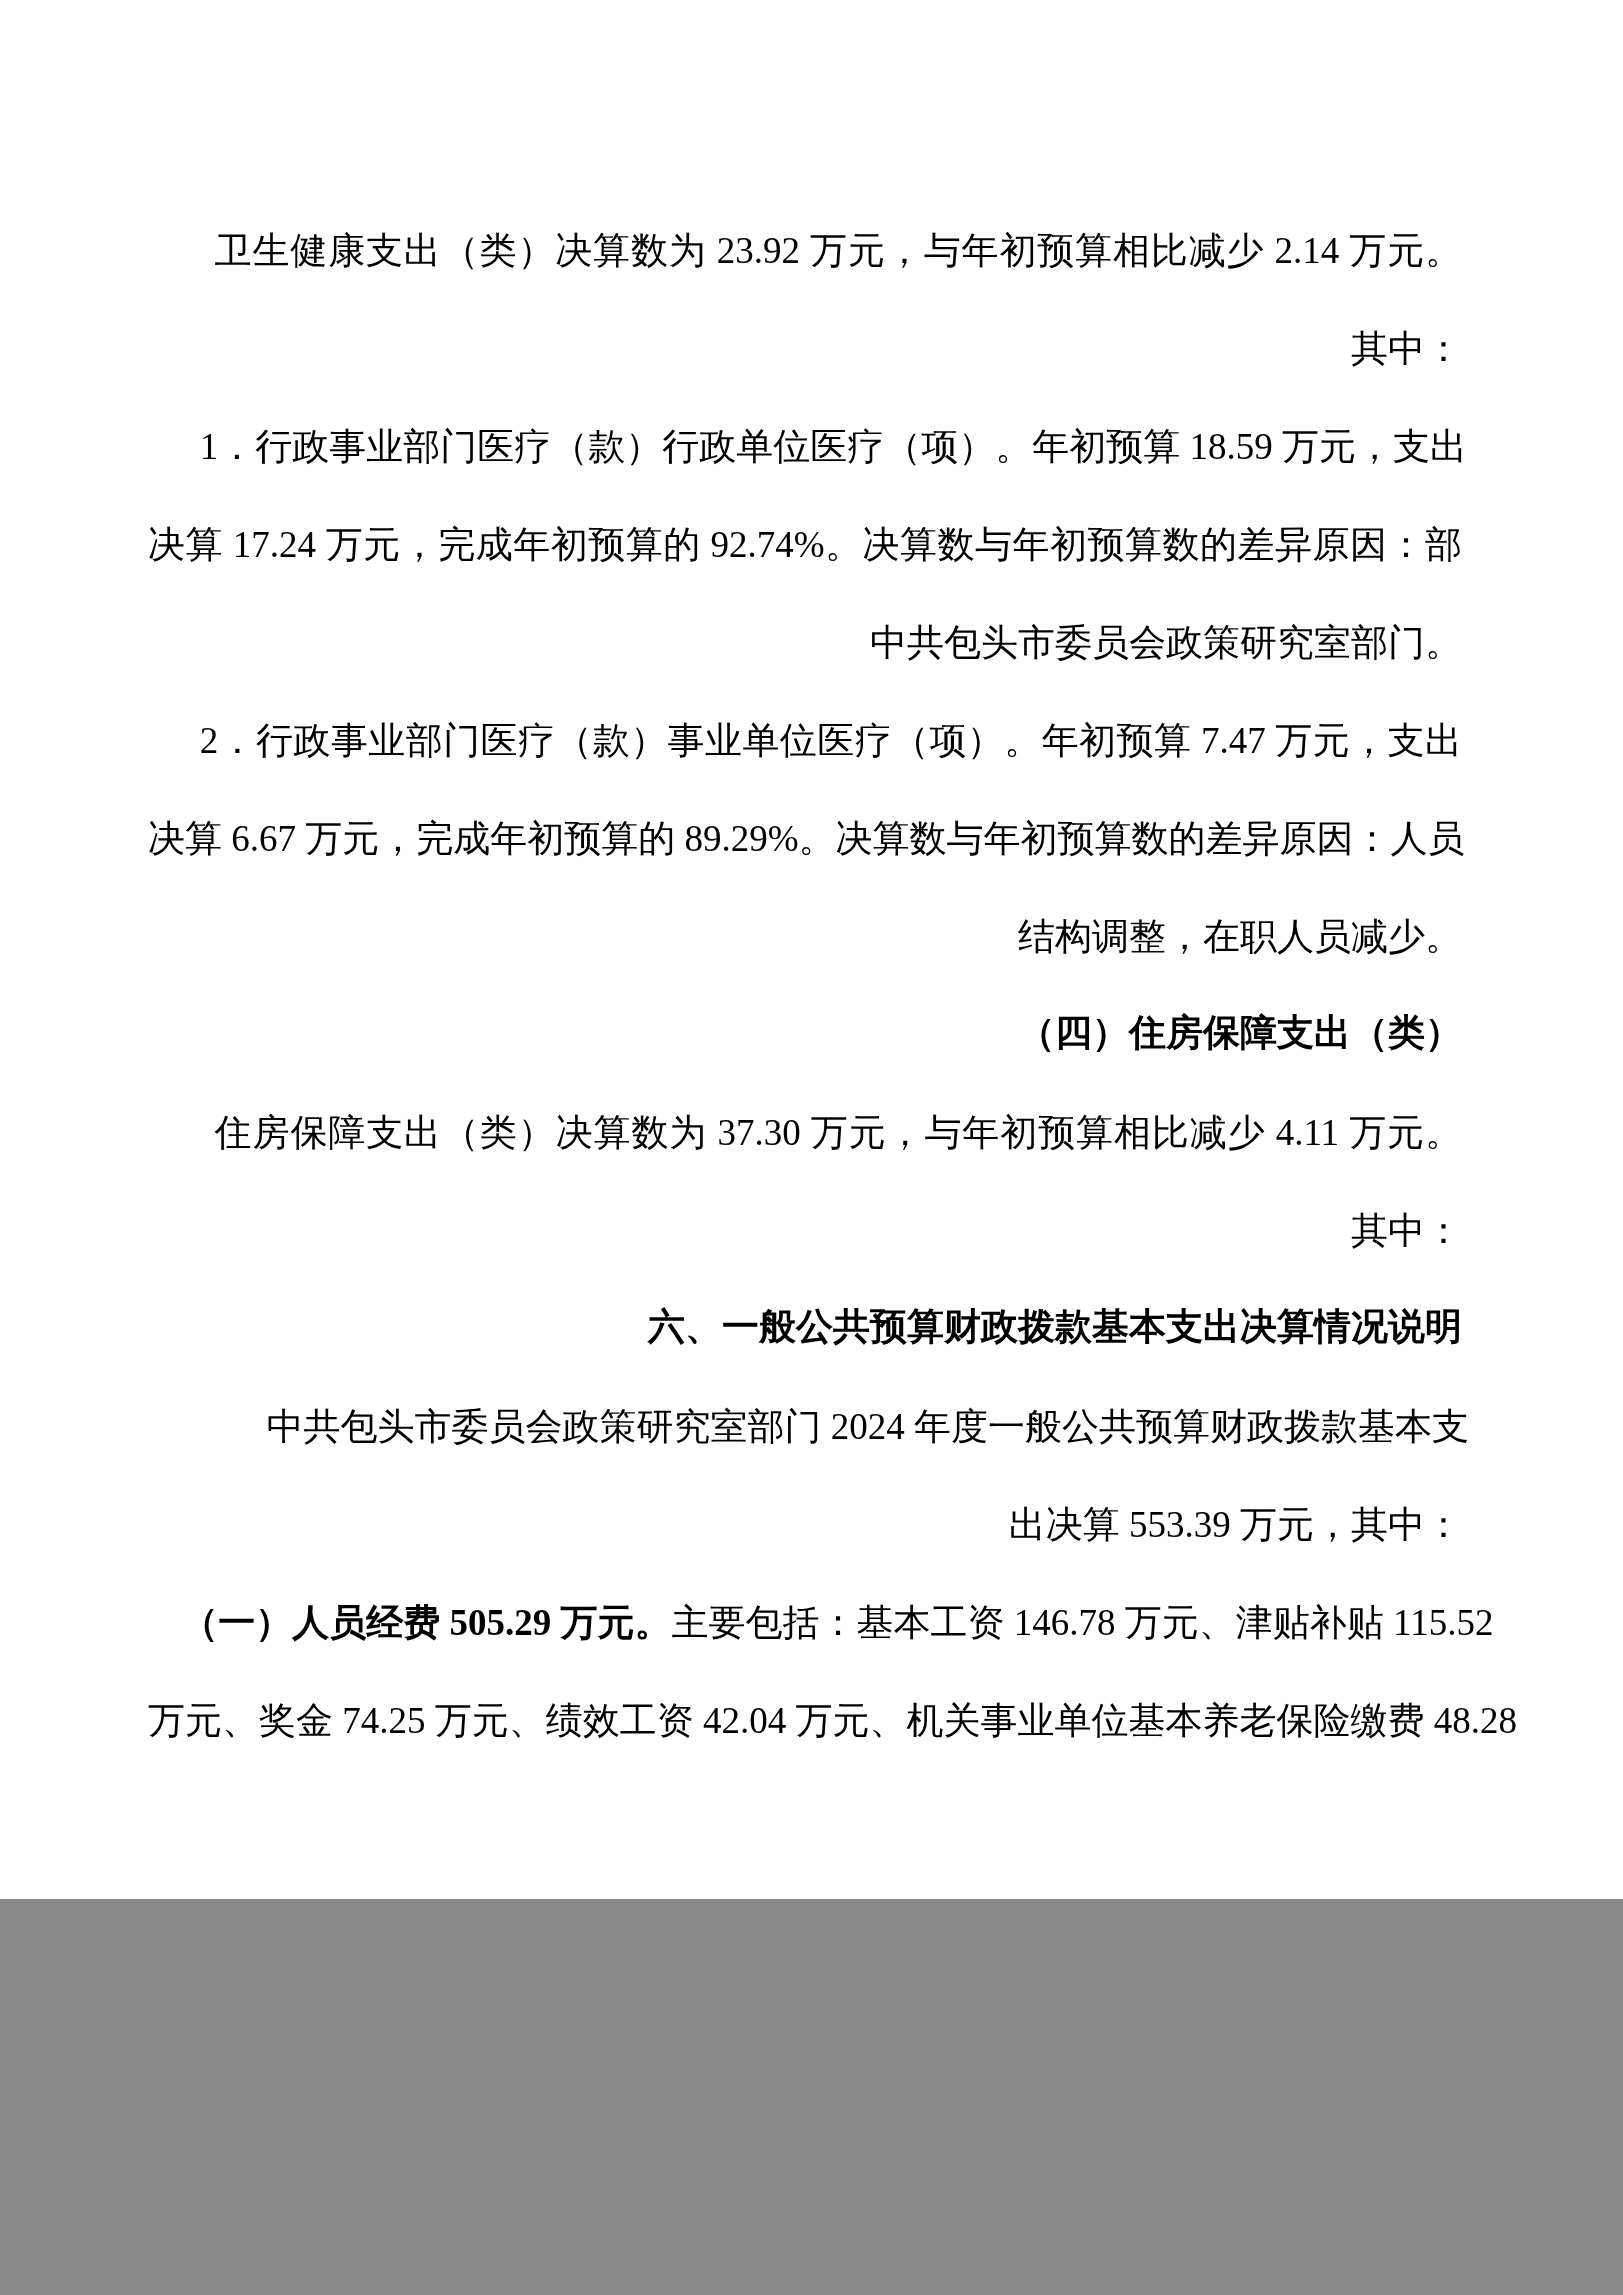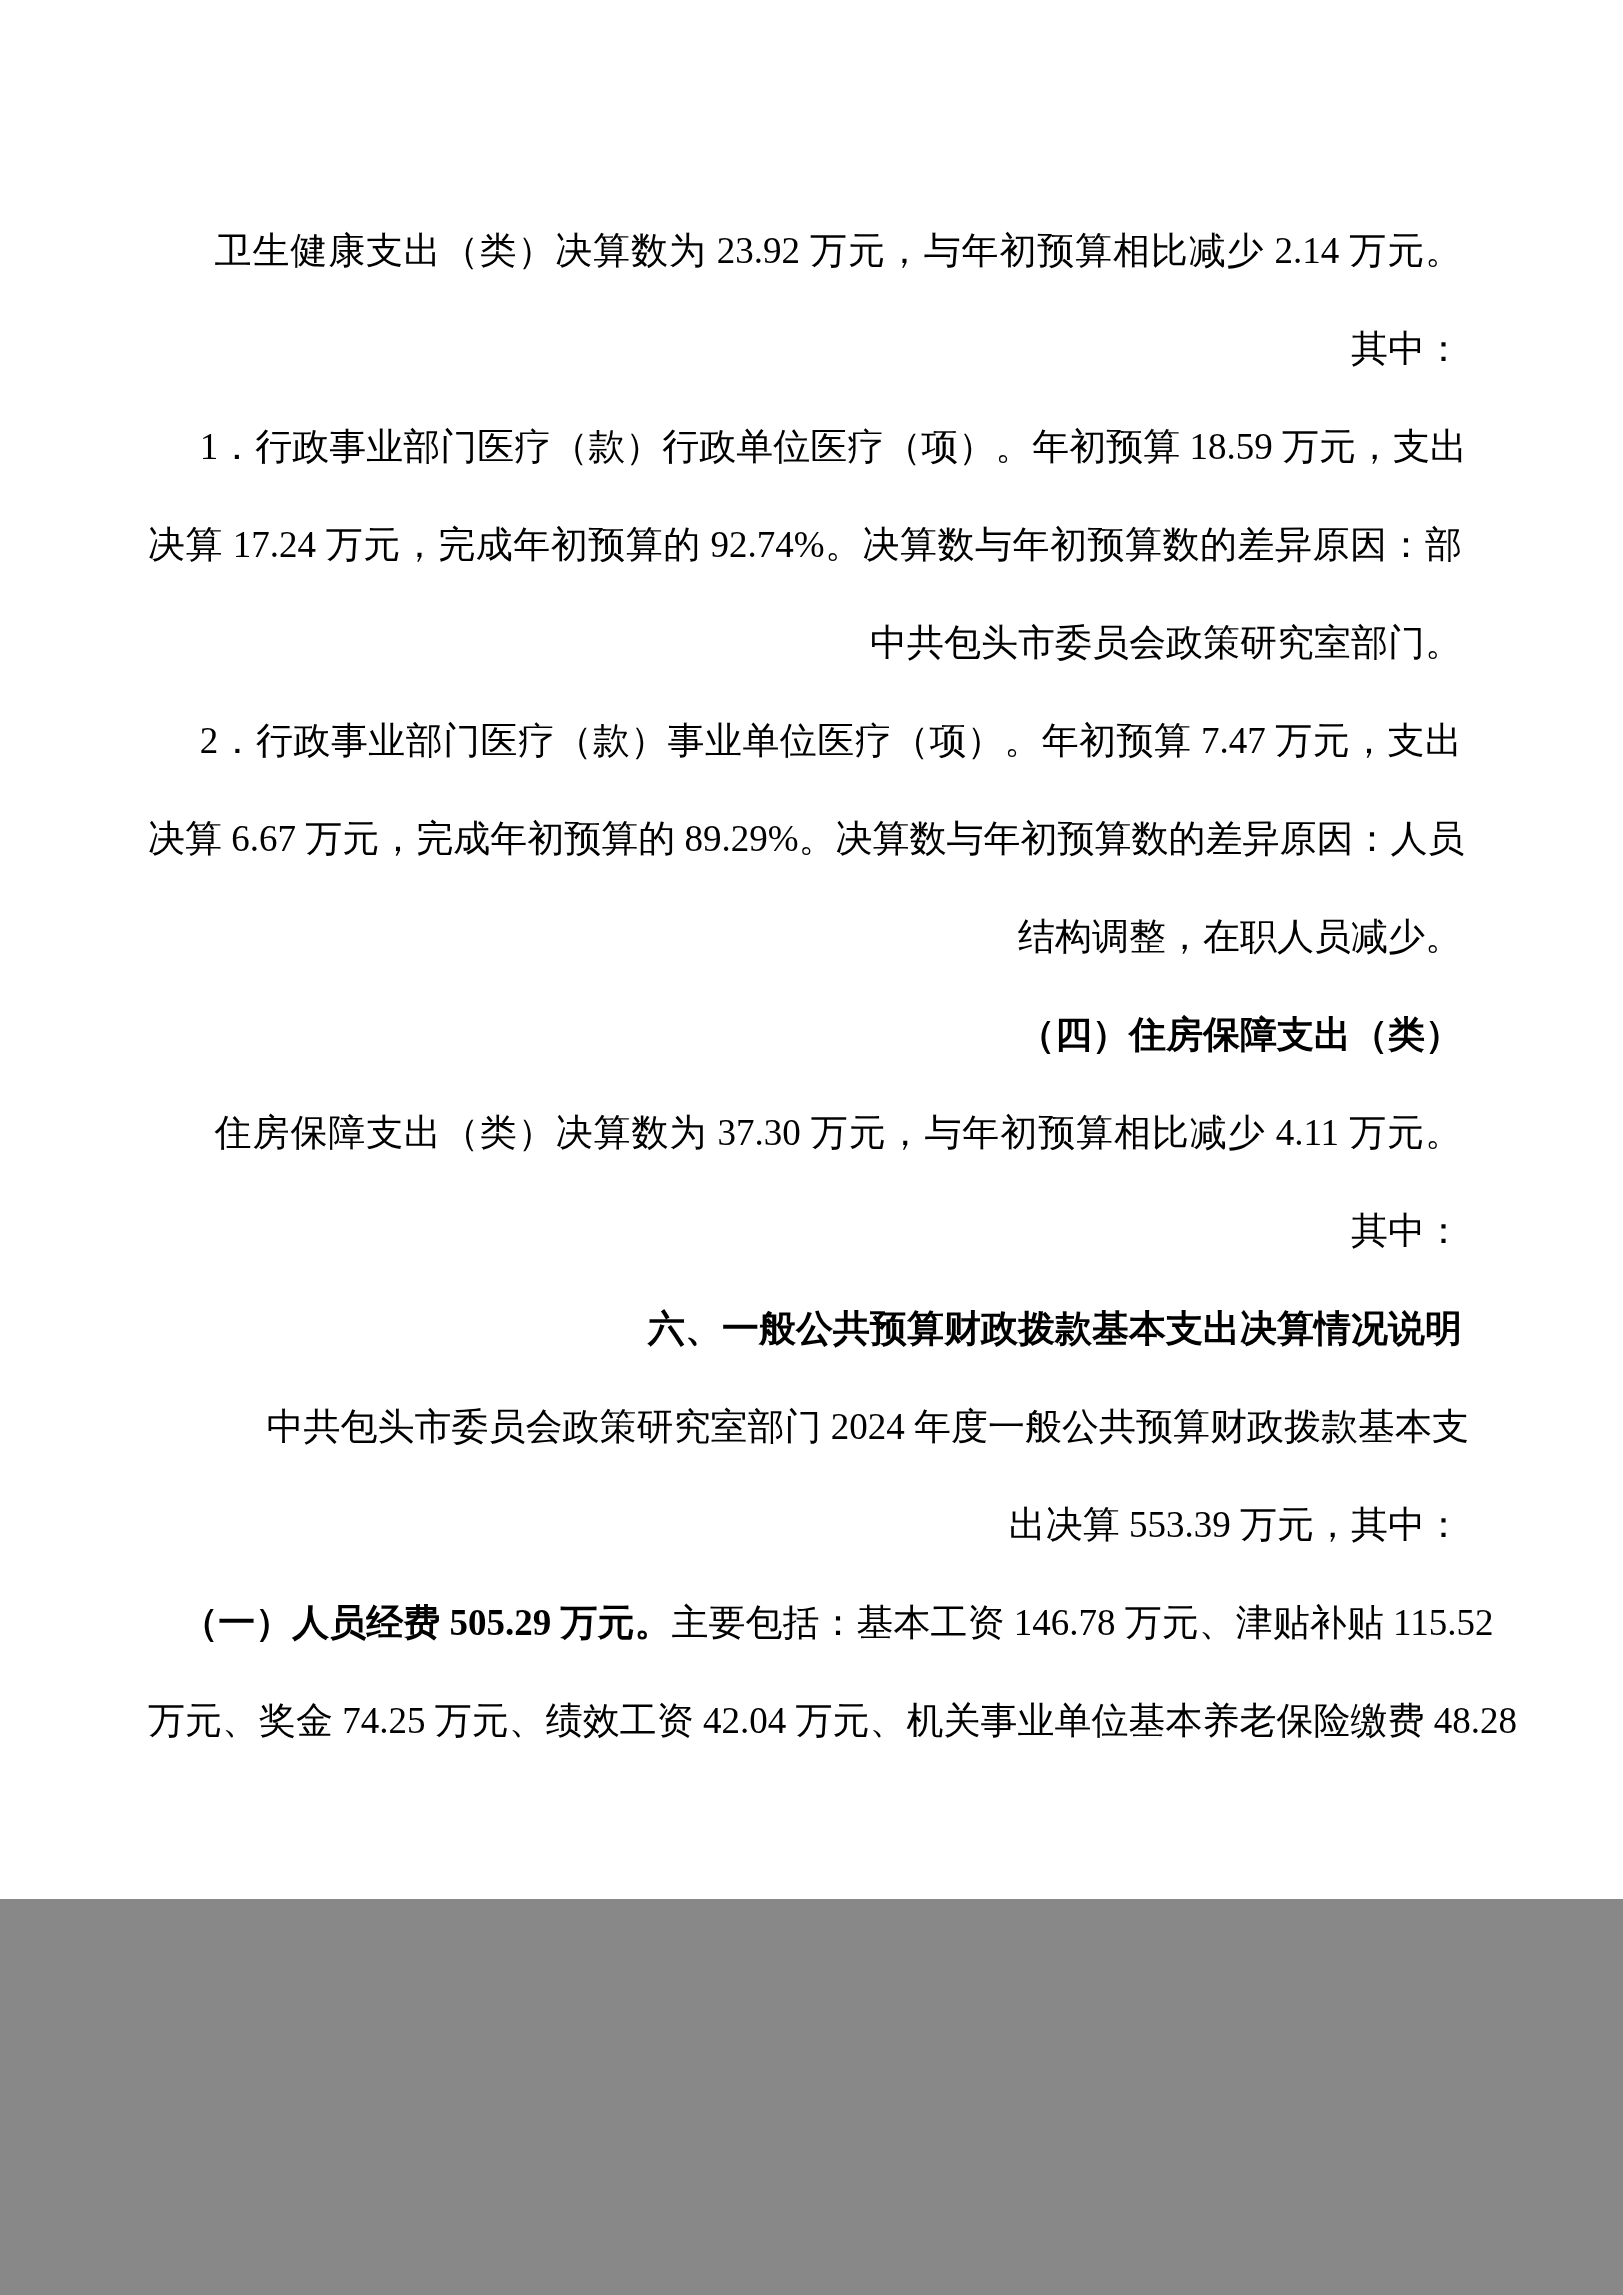--- a/index.html
+++ b/index.html
@@ -30,21 +30,21 @@
   .fill {
     text-align: justify;
     text-align-last: justify;
   }
   .ind-18 { text-indent: 1.8em; }
   .ind-16 { text-indent: 1.6em; }
   .ind-14 { text-indent: 1.4em; }
   .ind-09 { text-indent: 0.9em; }
   .ind-32 { text-indent: 3.2em; }
   .heading {
-    font-family: Liberation Sans, sans-serif;
+    font-family: Liberation Mono, monospace;
     font-weight: 700;
   }
   .bold-seg { font-weight: 700; }
   .footer {
     position: absolute;
     left: 0;
     top: 2133px;
     width: 100%;
     text-align: center;
     font-size: 23px;

